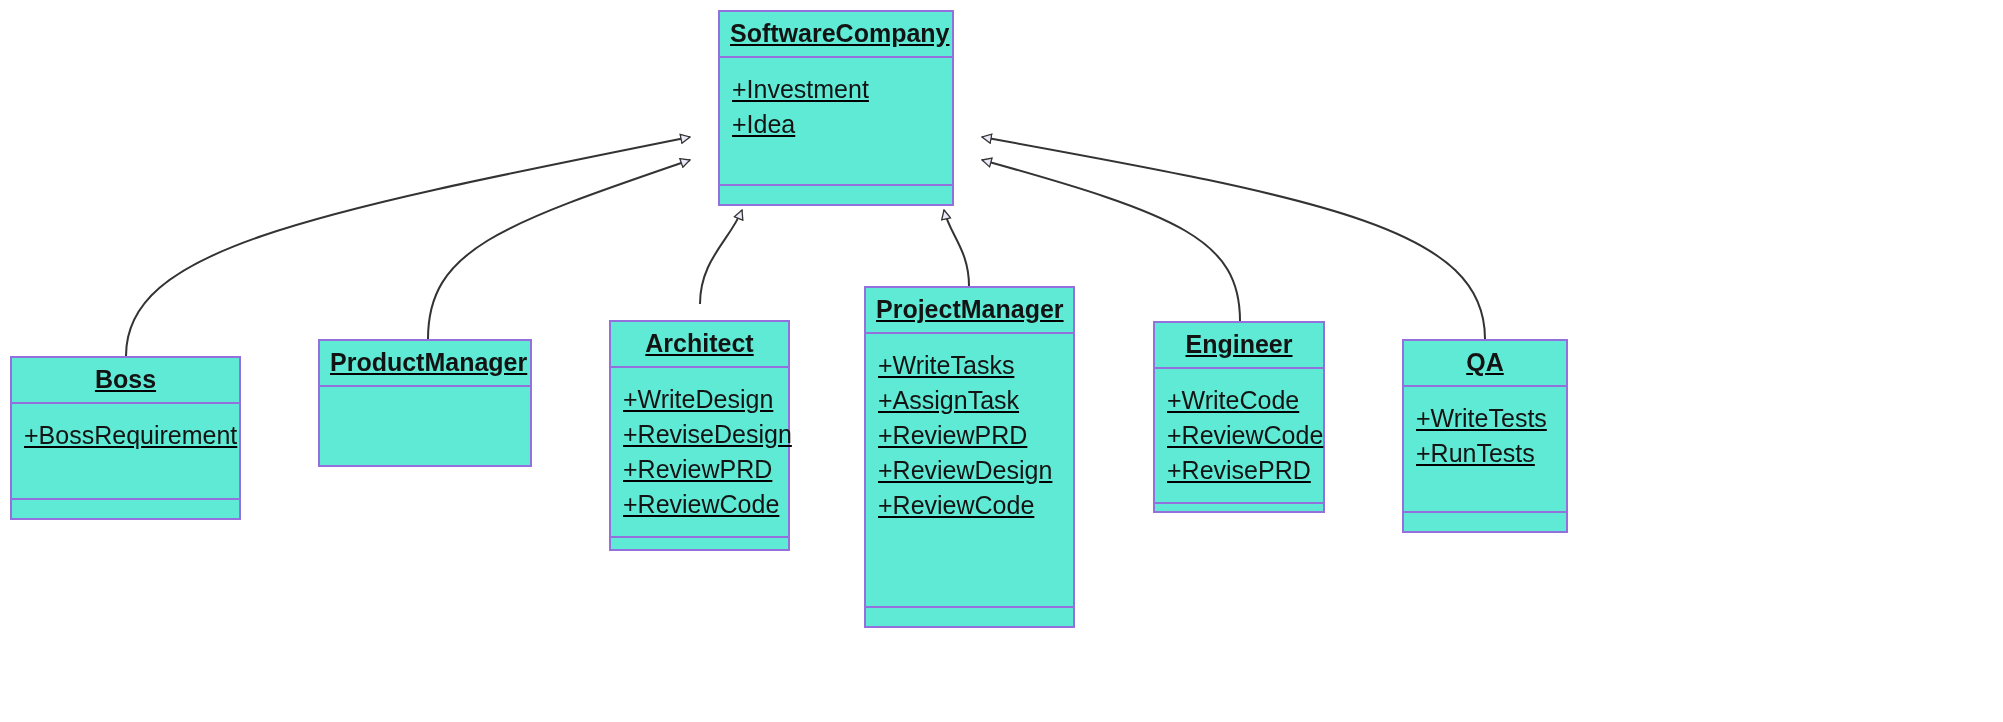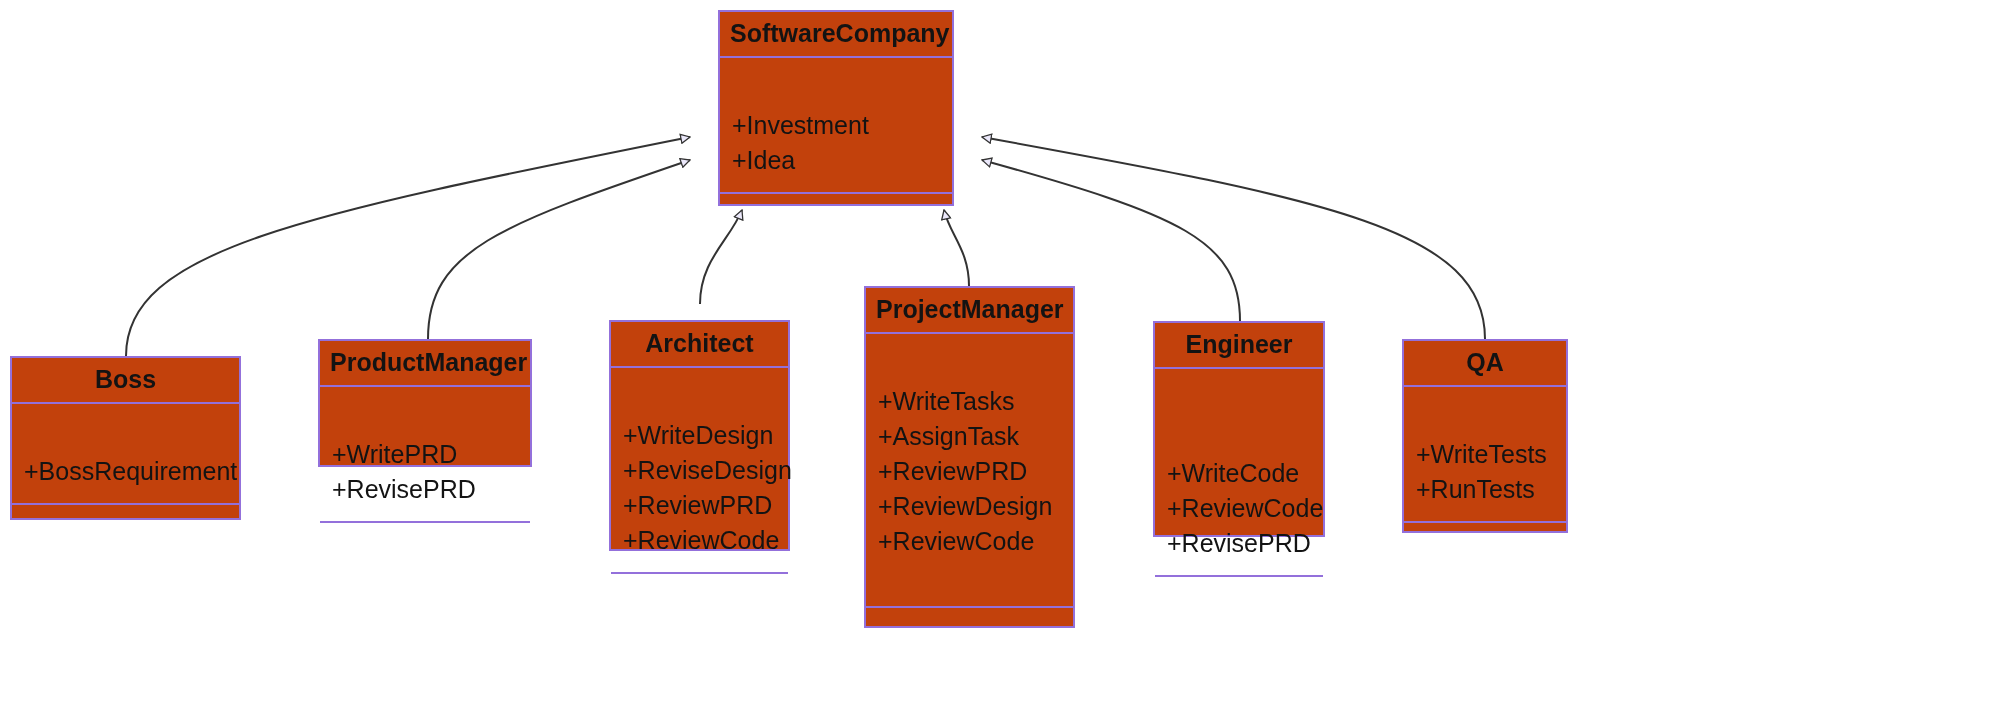--- a/index.html
+++ b/index.html
@@ -22,41 +22,41 @@
     position: absolute;
     left: 0;
     top: 0;
     width: 2003px;
     height: 722px;
     pointer-events: none;
   }
   .uml-class {
     position: absolute;
     box-sizing: border-box;
-    background: #c2410c;
+    background: #5eead4;
     border: 2px solid #9370DB;
     display: flex;
     flex-direction: column;
     z-index: 2;
+    text-decoration: underline;
   }
   .class-title {
     font-weight: bold;
     font-size: 25px;
     color: #131313;
     text-align: center;
     padding: 9px 10px 10px 10px;
     border-bottom: 2px solid #9370DB;
     line-height: 1.0;
     white-space: nowrap;
   }
   .class-attrs {
     padding: 14px 12px 14px 12px;
     border-bottom: 2px solid #9370DB;
     flex: 1 1 auto;
-    margin-top: 36px;
   }
   .attr-row {
     font-size: 25px;
     color: #131313;
     line-height: 1.40;
     white-space: nowrap;
   }
   .class-methods {
     min-height: 18px;
     flex: 0 0 auto;
@@ -93,24 +93,20 @@
   <div class="uml-class" style="left:10px; top:356px; width:231px; height:164px;">
     <div class="class-title">Boss</div>
     <div class="class-attrs">
       <div class="attr-row">+BossRequirement</div>
     </div>
     <div class="class-methods"></div>
   </div>
 
   <div class="uml-class" style="left:318px; top:339px; width:214px; height:128px;">
     <div class="class-title">ProductManager</div>
-    <div class="class-attrs">
-      <div class="attr-row">+WritePRD</div>
-      <div class="attr-row">+RevisePRD</div>
-    </div>
     <div class="class-methods"></div>
   </div>
 
   <div class="uml-class" style="left:609px; top:320px; width:181px; height:231px;">
     <div class="class-title">Architect</div>
     <div class="class-attrs">
       <div class="attr-row">+WriteDesign</div>
       <div class="attr-row">+ReviseDesign</div>
       <div class="attr-row">+ReviewPRD</div>
       <div class="attr-row">+ReviewCode</div>
@@ -123,21 +119,21 @@
     <div class="class-attrs">
       <div class="attr-row">+WriteTasks</div>
       <div class="attr-row">+AssignTask</div>
       <div class="attr-row">+ReviewPRD</div>
       <div class="attr-row">+ReviewDesign</div>
       <div class="attr-row">+ReviewCode</div>
     </div>
     <div class="class-methods"></div>
   </div>
 
-  <div class="uml-class" style="left:1153px; top:321px; width:172px; height:216px;gap:37px;">
+  <div class="uml-class" style="left:1153px; top:321px; width:172px; height:192px;">
     <div class="class-title">Engineer</div>
     <div class="class-attrs">
       <div class="attr-row">+WriteCode</div>
       <div class="attr-row">+ReviewCode</div>
       <div class="attr-row">+RevisePRD</div>
     </div>
     <div class="class-methods"></div>
   </div>
 
   <div class="uml-class" style="left:1402px; top:339px; width:166px; height:194px;">

